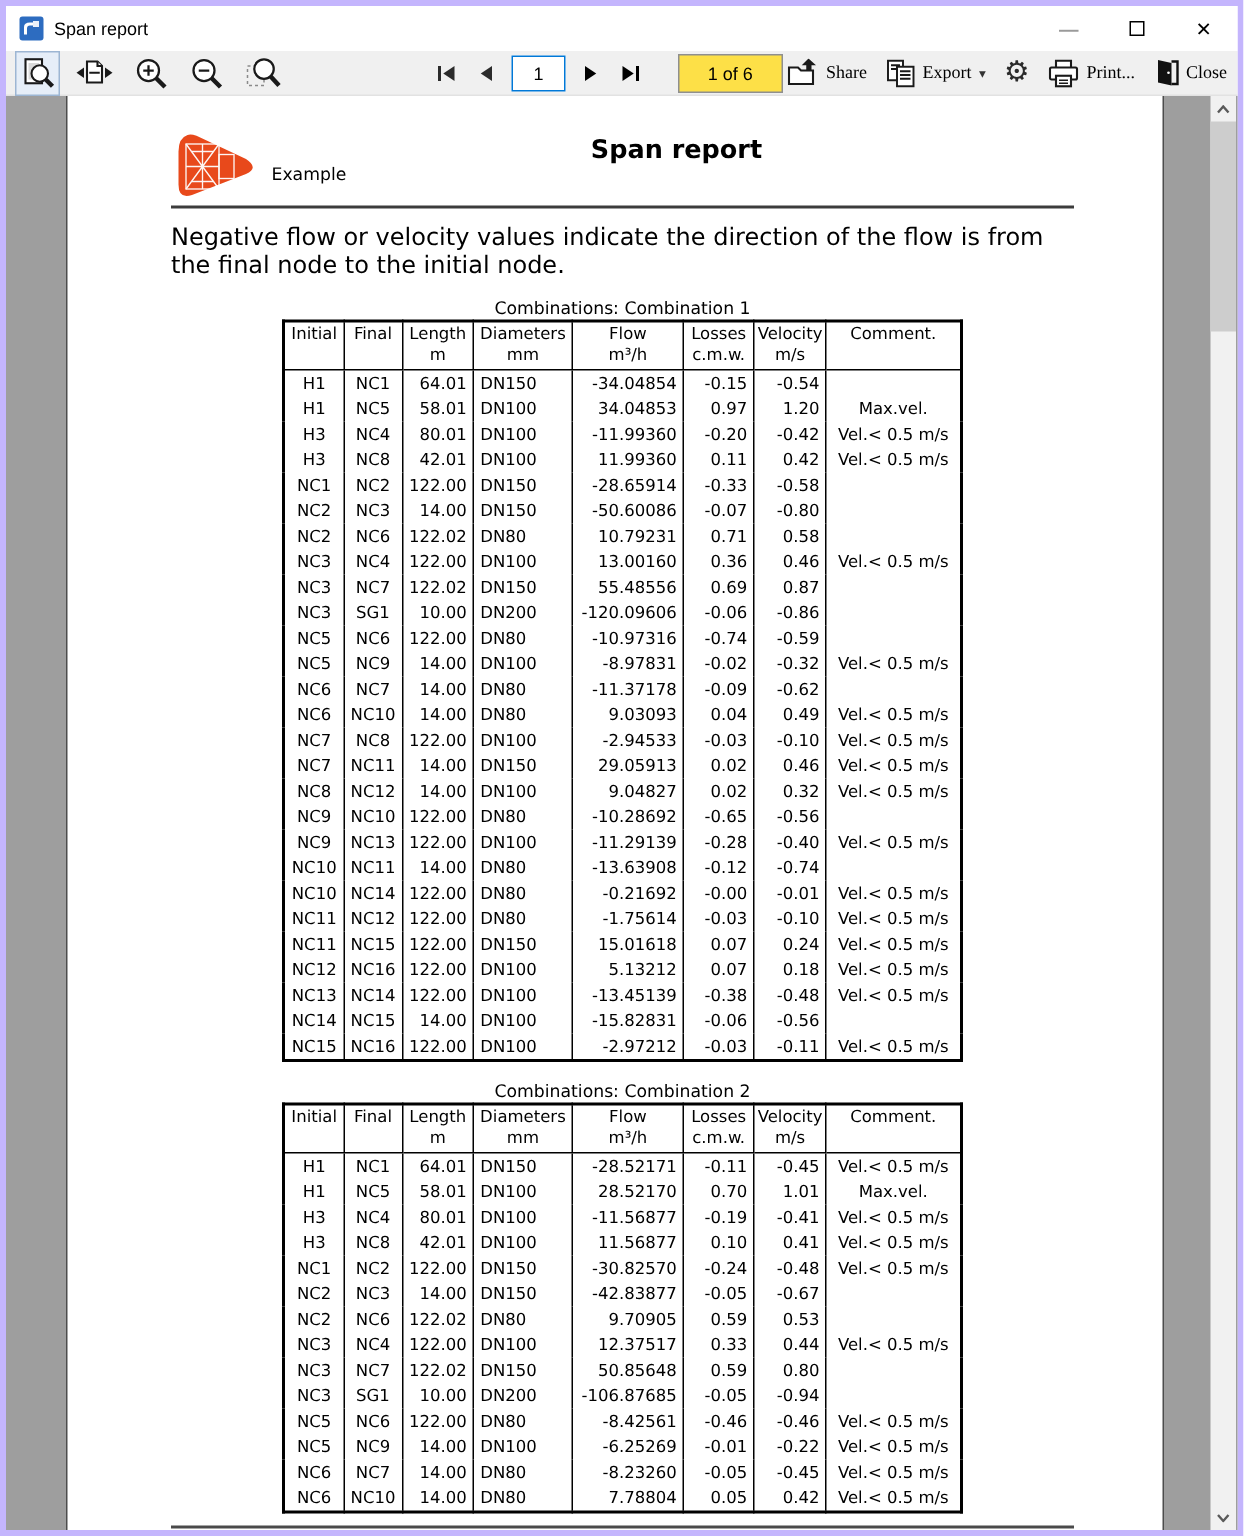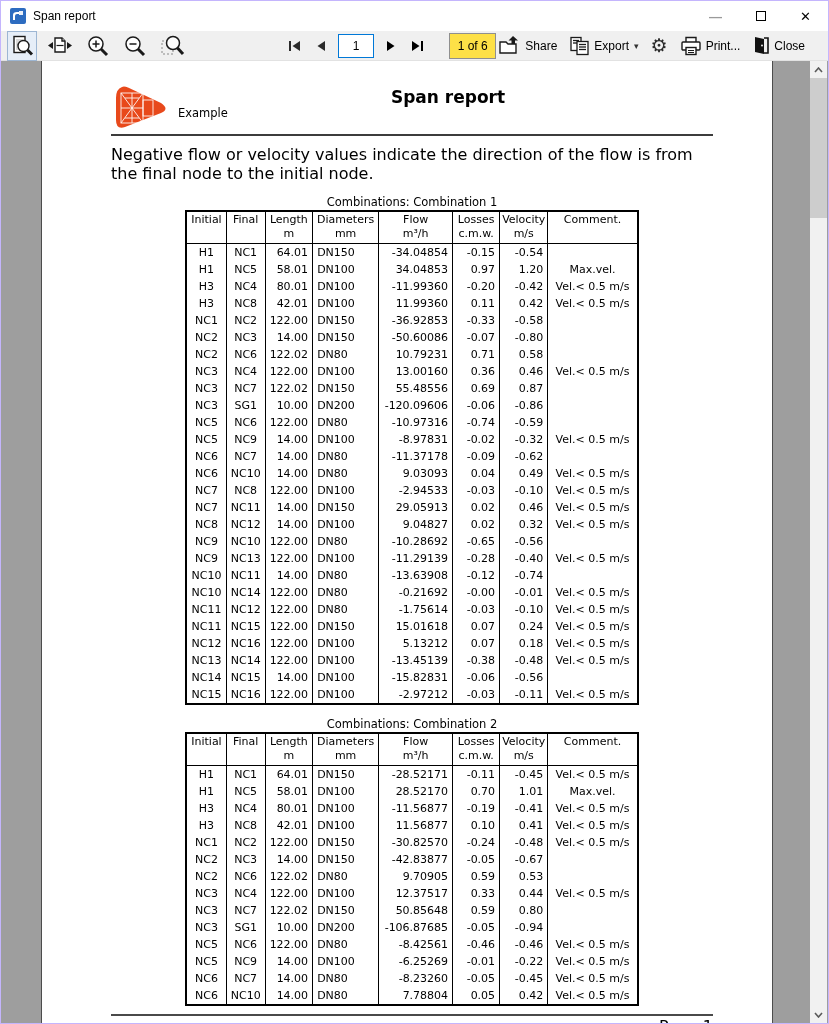--- a/index.html
+++ b/index.html
@@ -1,39 +1,39 @@
 <!DOCTYPE html>
 <html><head>
 <meta charset="utf-8">
 <style>
   * { margin:0; padding:0; box-sizing:border-box; }
   html,body { width:829px; height:1024px; overflow:hidden; background:#fff; }
   body { font-family:"Liberation Sans", sans-serif; }
 
-  .window { width:829px; height:1024px; border:1px solid #c4b5fd; display:flex; flex-direction:column; background:#fff; }
+  .window { width:829px; height:1024px; border:4px solid #c4b5fd; display:flex; flex-direction:column; background:#fff; }
 
   
   .titlebar { height:30px; background:#ffffff; display:flex; align-items:center; flex:0 0 auto; }
   .app-icon { width:16px; height:16px; margin:0 7px 0 9px; background:#2d6cc0; border-radius:2px; position:relative; }
   .app-icon svg { position:absolute; left:0; top:0; }
   .titlebar-title { font-size:12px; color:#000; }
   .win-controls { margin-left:auto; display:flex; height:30px; }
   .win-btn { width:45px; height:30px; display:flex; align-items:center; justify-content:center; font-size:13px; color:#000; cursor:default; }
   .win-btn.min { color:#9a9a9a; font-weight:bold; }
   .win-btn .maxbox { width:10px; height:10px; border:1px solid #000; display:block; }
 
   
   .toolbar { height:30px; background:#f0f0f0; display:flex; align-items:center; flex:0 0 auto; border-bottom:1px solid #e2e2e2; }
   .tool-btn { display:flex; align-items:center; justify-content:center; padding:2px; border:1px solid transparent; }
   .tool-btn.active { border:1px solid #9db6d3; background:#e6eef8; }
   .zoom-group { display:flex; align-items:center; gap:7px; margin-left:6px; }
   .nav-group { display:flex; align-items:center; gap:9px; margin-left:96px; }
   .page-input { width:36px; height:24px; border:1px solid #0078d7; text-align:center; font-size:12px; font-family:"Liberation Sans",sans-serif; outline:none; }
   .page-info { width:70px; height:26px; border:1px solid #8f8f8f; background:#fde047; display:flex; align-items:center; justify-content:center; font-size:12px; margin-left:22px; }
-  .action-group { margin-left:auto; display:flex; gap:6px; margin-right:20px; }
+  .action-group { margin-left:auto; display:flex; gap:6px; margin-right:4px;font-family:Liberation Serif, serif; }
   .action-btn { display:flex; align-items:center; gap:4px; font-size:12px; color:#000; padding:2px 3px; }
   .gear-glyph { font-size:19px; color:#2b2b2b; line-height:1; }
   .export-caret { font-size:9px; color:#333; margin-left:1px; }
 
   
   .docarea { flex:1 1 auto; background:#9e9e9e; position:relative; overflow:hidden; }
   .pagesheet { position:absolute; left:40px; top:0; width:732px; height:100%; background:#ffffff; border-left:1px solid #4c4c4c; border-right:1px solid #4c4c4c; padding:0 59px 0 69px; }
 
   .report-header { position:relative; height:73px; padding-top:24px; }
   .logo { position:absolute; left:2px; top:23px; }
@@ -315,21 +315,21 @@
                 <td>11.99360</td>
                 <td>0.11</td>
                 <td>0.42</td>
                 <td>Vel.&lt; 0.5 m/s</td>
               </tr>
               <tr>
                 <td>NC1</td>
                 <td>NC2</td>
                 <td>122.00</td>
                 <td>DN150</td>
-                <td>-36.92853</td>
+                <td>-28.65914</td>
                 <td>-0.33</td>
                 <td>-0.58</td>
                 <td></td>
               </tr>
               <tr>
                 <td>NC2</td>
                 <td>NC3</td>
                 <td>14.00</td>
                 <td>DN150</td>
                 <td>-50.60086</td>

